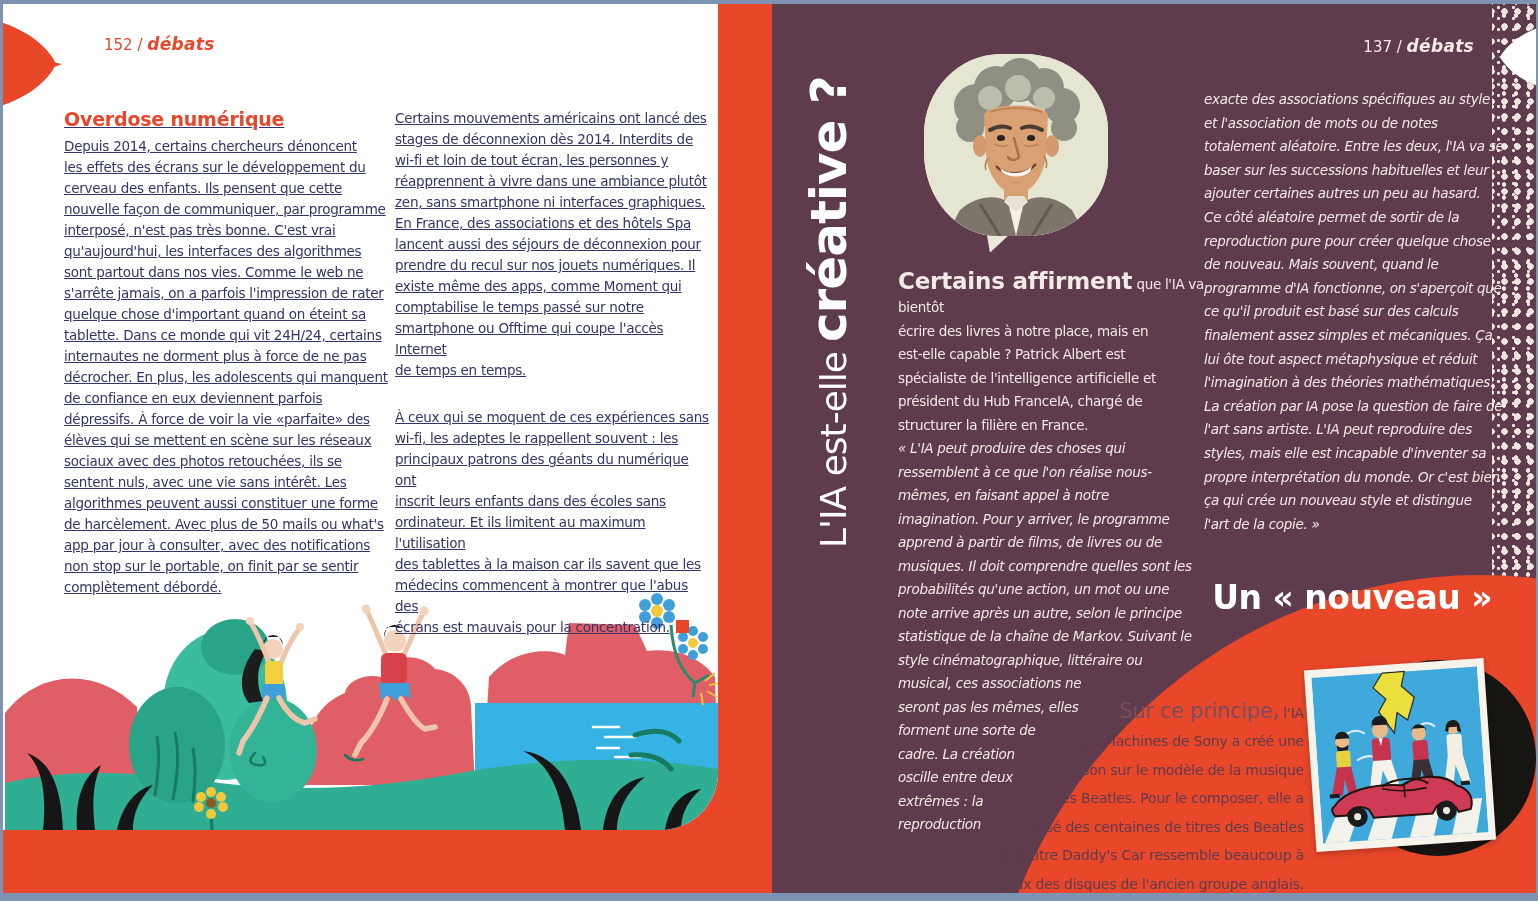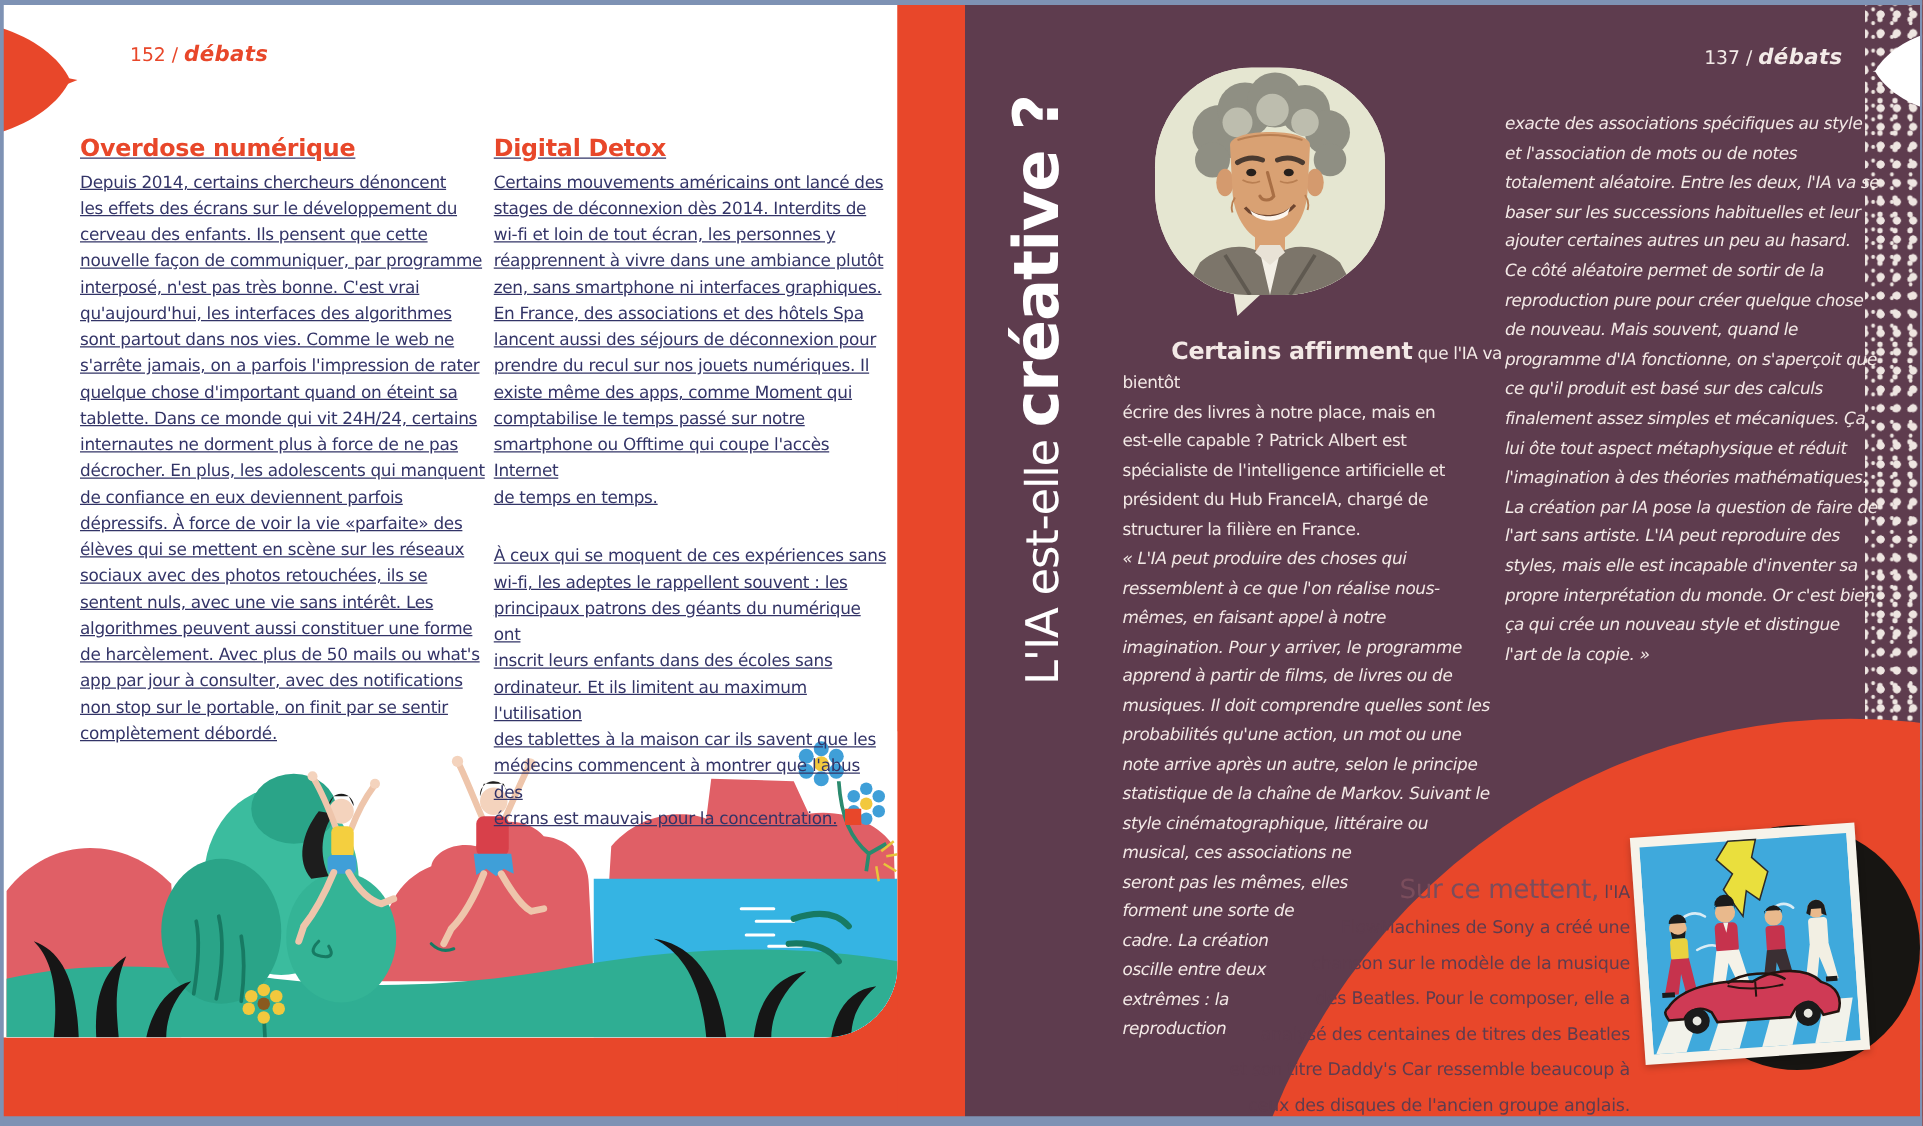--- a/index.html
+++ b/index.html
@@ -55,21 +55,21 @@
   .vertical-title .t2{font-size:50px;font-weight:bold;letter-spacing:-1px;margin-left:10px;}
 
   .bubble{position:absolute;left:152px;top:54px;width:184px;height:182px;z-index:4;}
   .bubble .blob{position:absolute;inset:0;background:#eae8d8;
     border-radius:42% 46% 44% 40% / 44% 42% 42% 46%;overflow:hidden;}
   .bubble .tail{position:absolute;left:58px;top:168px;width:36px;height:32px;background:#eae8d8;
     clip-path:polygon(0 0,100% 0,28% 100%);transform:rotate(8deg);}
 
   .mid-col{position:absolute;left:126px;top:246px;width:316px;color:#f3e9e6;font-size:13.5px;
            line-height:23.5px;letter-spacing:-0.3px;z-index:4;white-space:pre-line;}
-  .mid-col .lead{font-size:19px;font-weight:600;letter-spacing:-0.2px;margin-left:39px;}
+  .mid-col .lead{font-size:23px;font-weight:600;letter-spacing:-0.2px;}
   .mid-col .quote{font-style:italic;}
   .right-col{position:absolute;left:432px;top:88px;width:300px;color:#f3e9e6;font-size:13.5px;
              line-height:23.6px;letter-spacing:-0.3px;font-style:italic;z-index:4;white-space:pre-line;}
 
   .orange-ellipse{position:absolute;left:208px;top:575px;width:1000px;height:1030px;
                   background:#e8472a;border-radius:50%;z-index:3;}
   .beatles-title{position:absolute;left:330px;top:580px;width:390px;text-align:right;color:#fff;
                  z-index:5;line-height:1.08;}
   .beatles-title .l1{font-size:33px;font-weight:bold;letter-spacing:-0.5px;}
   .beatles-title .l2{font-size:30px;font-weight:bold;}
@@ -125,21 +125,20 @@
 algorithmes peuvent aussi constituer une forme
 de harcèlement. Avec plus de 50 mails ou what's
 app par jour à consulter, avec des notifications
 non stop sur le portable, on finit par se sentir
 complètement débordé.</p>
     </div>
   </div>
 
   <div class="col" style="left:395px;top:108px;width:318px;">
     <div class="article">
-      <h3>Digital Detox</h3>
       <p>Certains mouvements américains ont lancé des
 stages de déconnexion dès 2014. Interdits de
 wi-fi et loin de tout écran, les personnes y
 réapprennent à vivre dans une ambiance plutôt
 zen, sans smartphone ni interfaces graphiques.
 En France, des associations et des hôtels Spa
 lancent aussi des séjours de déconnexion pour
 prendre du recul sur nos jouets numériques. Il
 existe même des apps, comme Moment qui
 comptabilise le temps passé sur notre
@@ -365,24 +364,25 @@
 La création par IA pose la question de faire de
 l'art sans artiste. L'IA peut reproduire des
 styles, mais elle est incapable d'inventer sa
 propre interprétation du monde. Or c'est bien
 ça qui crée un nouveau style et distingue
 l'art de la copie. »</div>
 
     <div class="orange-ellipse"></div>
 
     <div class="beatles-title">
+      <div class="l1">Un « nouveau »</div>
     </div>
 
     <div class="beatles-body">
-      <span class="lead">Sur ce mettent,</span><span> l'IA
+      <span class="lead">Sur ce principe,</span><span> l'IA
 FlowMachines de Sony a créé une
 chanson sur le modèle de la musique
 des Beatles. Pour le composer, elle a
 analysé des centaines de titres des Beatles
 et son titre Daddy's Car ressemble beaucoup à
 ceux des disques de l'ancien groupe anglais.</span>
     </div>
 
     <div class="vinyl"></div>
     <div class="album">

